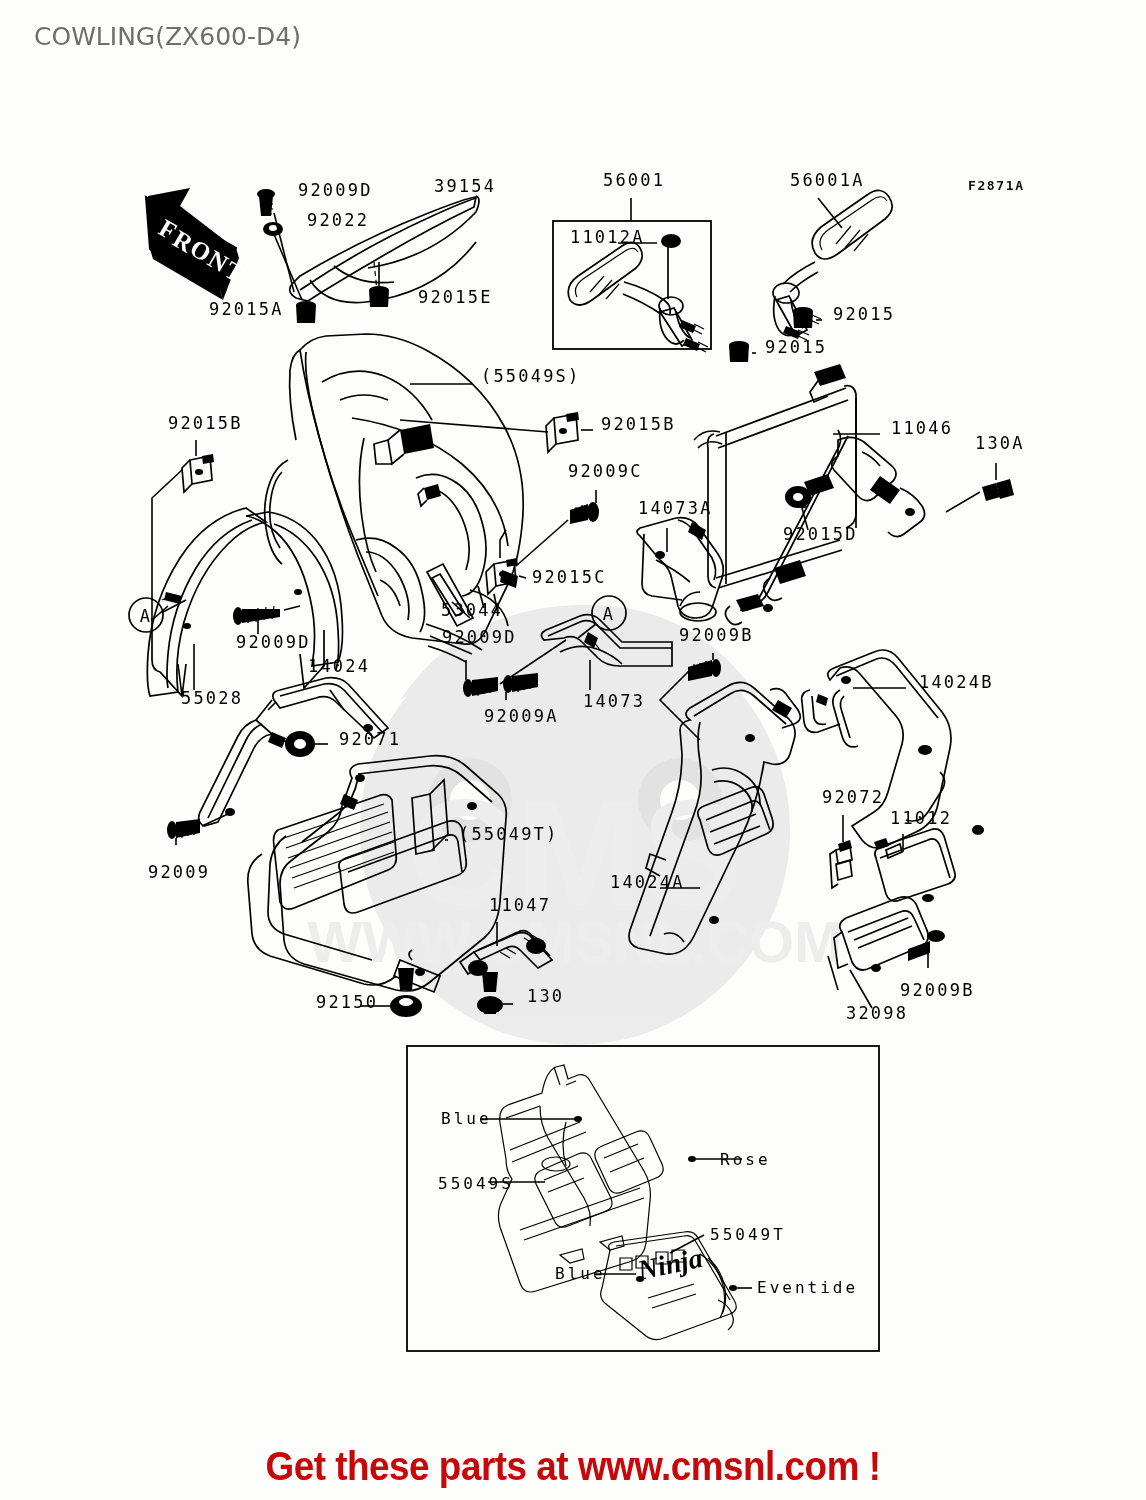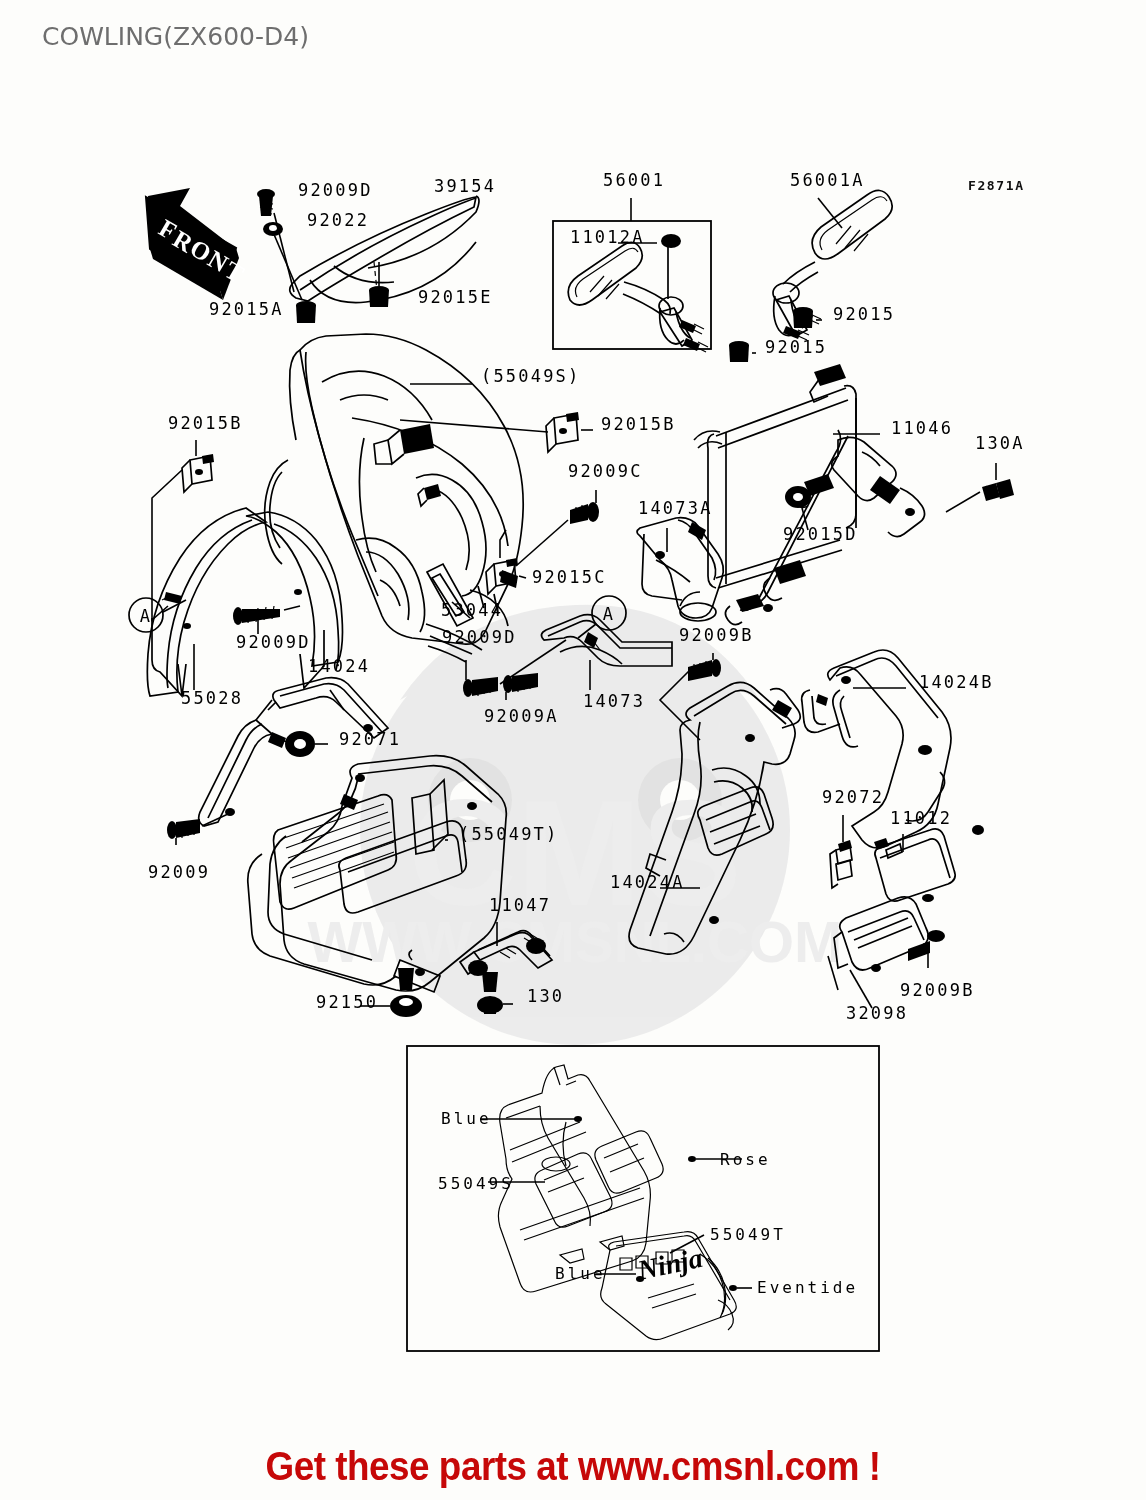--- a/index.html
+++ b/index.html
@@ -1,18 +1,18 @@
 <!DOCTYPE html>
 <html><head>
 <meta charset="utf-8">
 <style>
   html,body{margin:0;padding:0;background:#fdfdfb;}
   body{width:1146px;height:1500px;position:relative;overflow:hidden;
        font-family:"DejaVu Sans","Liberation Sans",sans-serif;}
-  #page-title{position:absolute;left:42px;top:22px;font-size:25px;color:#6e6e6e;
+  #page-title{position:absolute;left:34px;top:22px;font-size:25px;color:#6e6e6e;
        font-family:"DejaVu Sans","Liberation Sans",sans-serif;letter-spacing:0px;white-space:nowrap;}
   #diagram{position:absolute;left:0;top:0;width:1146px;height:1500px;}
   #banner{position:absolute;left:0;top:1444px;width:1146px;text-align:center;
        color:#c60808;font-size:40px;font-weight:bold;letter-spacing:-0.5px;
        font-family:"Liberation Sans",sans-serif;transform:scaleX(0.92);}
   .lbl{font-family:"DejaVu Sans Mono","Liberation Mono",monospace;font-size:17px;fill:#000;letter-spacing:2.2px;}
   .lbl-sm{font-family:"DejaVu Sans Mono","Liberation Mono",monospace;font-size:13px;fill:#111;letter-spacing:1.6px;font-weight:bold;}
   .lbl-col{font-family:"DejaVu Sans Mono","Liberation Mono",monospace;font-size:16px;fill:#000;letter-spacing:3px;}
   .ld{stroke:#000;stroke-width:1.6;fill:none;}
   .pt{stroke:#000;stroke-width:1.7;fill:none;}

